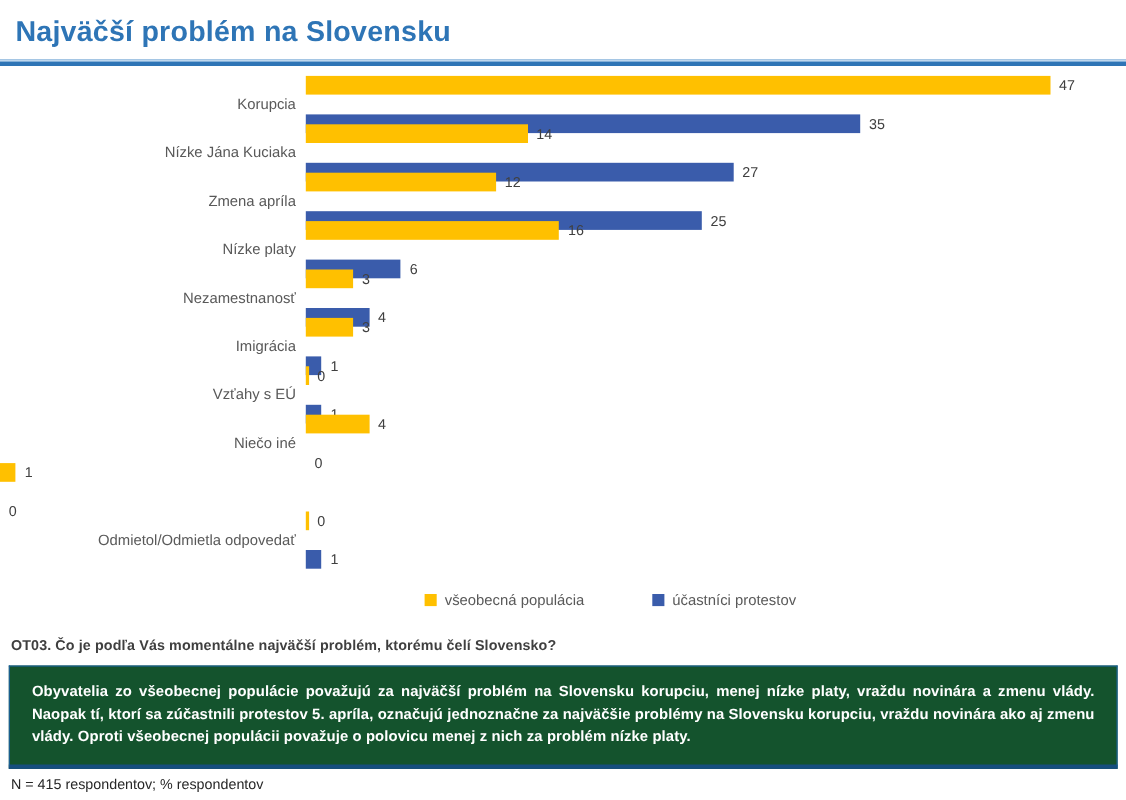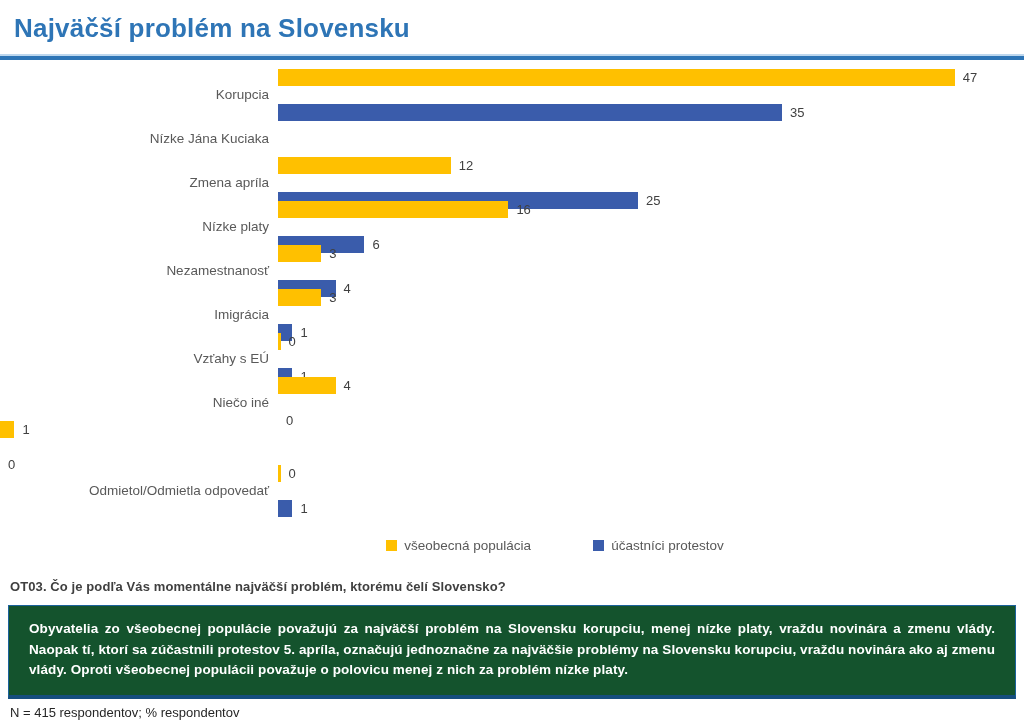--- a/index.html
+++ b/index.html
@@ -79,20 +79,30 @@
         </div>
         <div class="bar-line">
           <div class="bar" style="width: 504px; background: rgb(58, 92, 171);"></div>
           <span class="value-label">35</span>
         </div>
       </div>
     </div>
     <div class="chart-row">
       <div class="row-label-cell">
         <span class="row-label">Nízke Jána Kuciaka</span>
+      </div>
+      <div class="bars-cell">
+        <div class="bar-line">
+          <div class="bar" style="width: 201.6px; background: rgb(255, 192, 0);"></div>
+          <span class="value-label">14</span>
+        </div>
+        <div class="bar-line">
+          <div class="bar" style="width: 388.8px; background: rgb(58, 92, 171);"></div>
+          <span class="value-label">27</span>
+        </div>
       </div>
     </div>
     <div class="chart-row">
       <div class="row-label-cell">
         <span class="row-label">Zmena apríla</span>
       </div>
       <div class="bars-cell">
         <div class="bar-line">
           <div class="bar" style="width: 172.8px; background: rgb(255, 192, 0);"></div>
           <span class="value-label">12</span>

